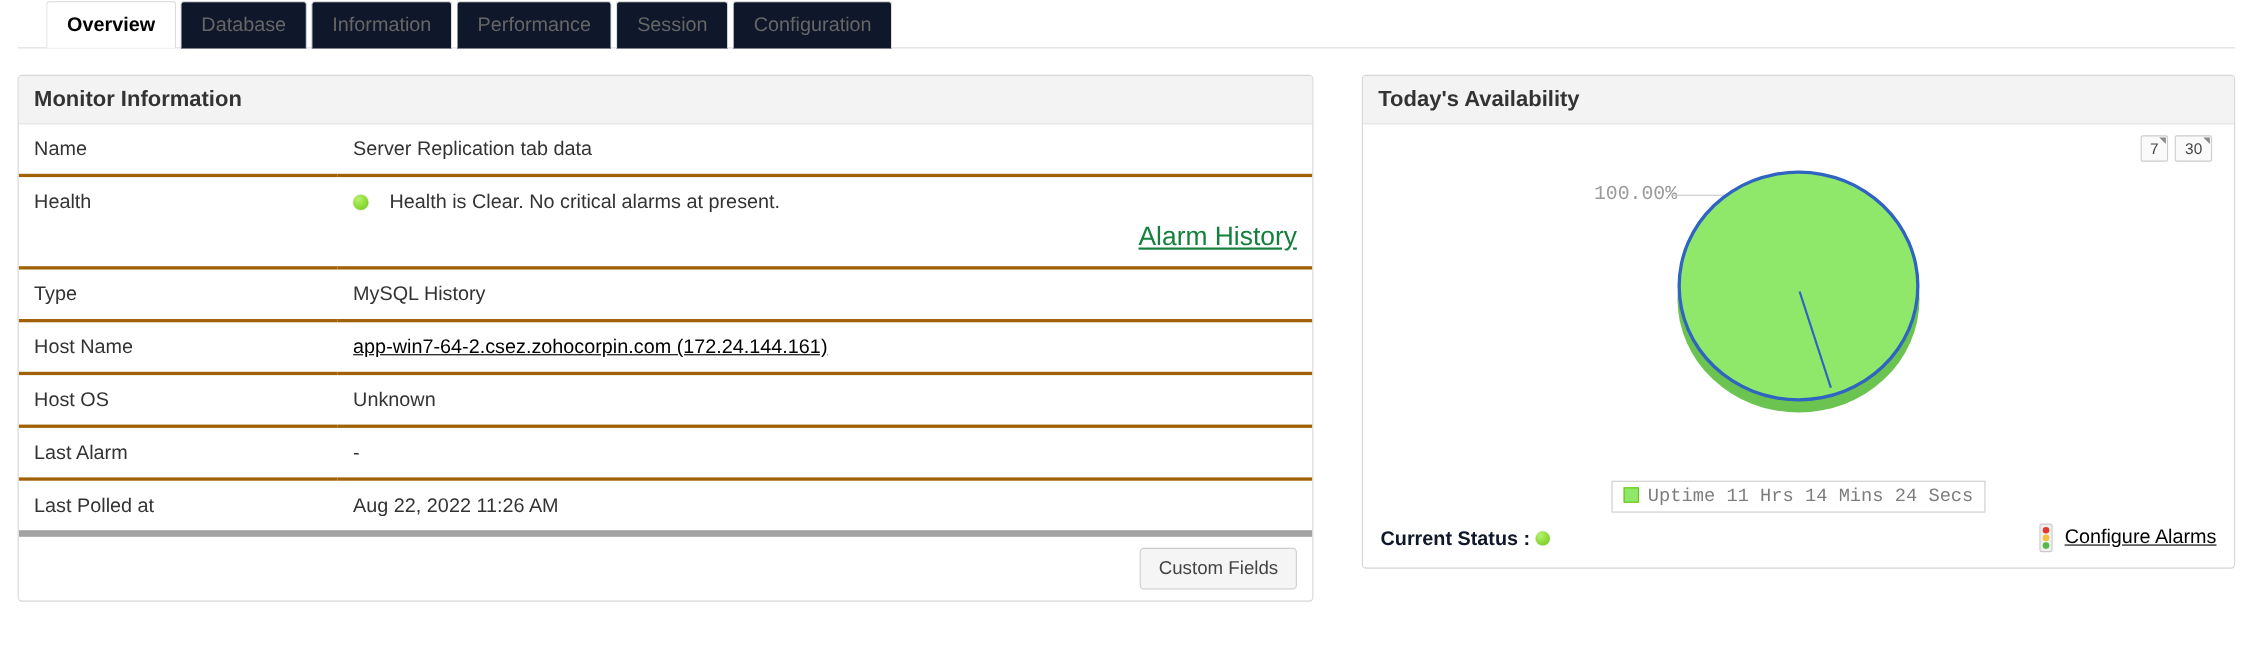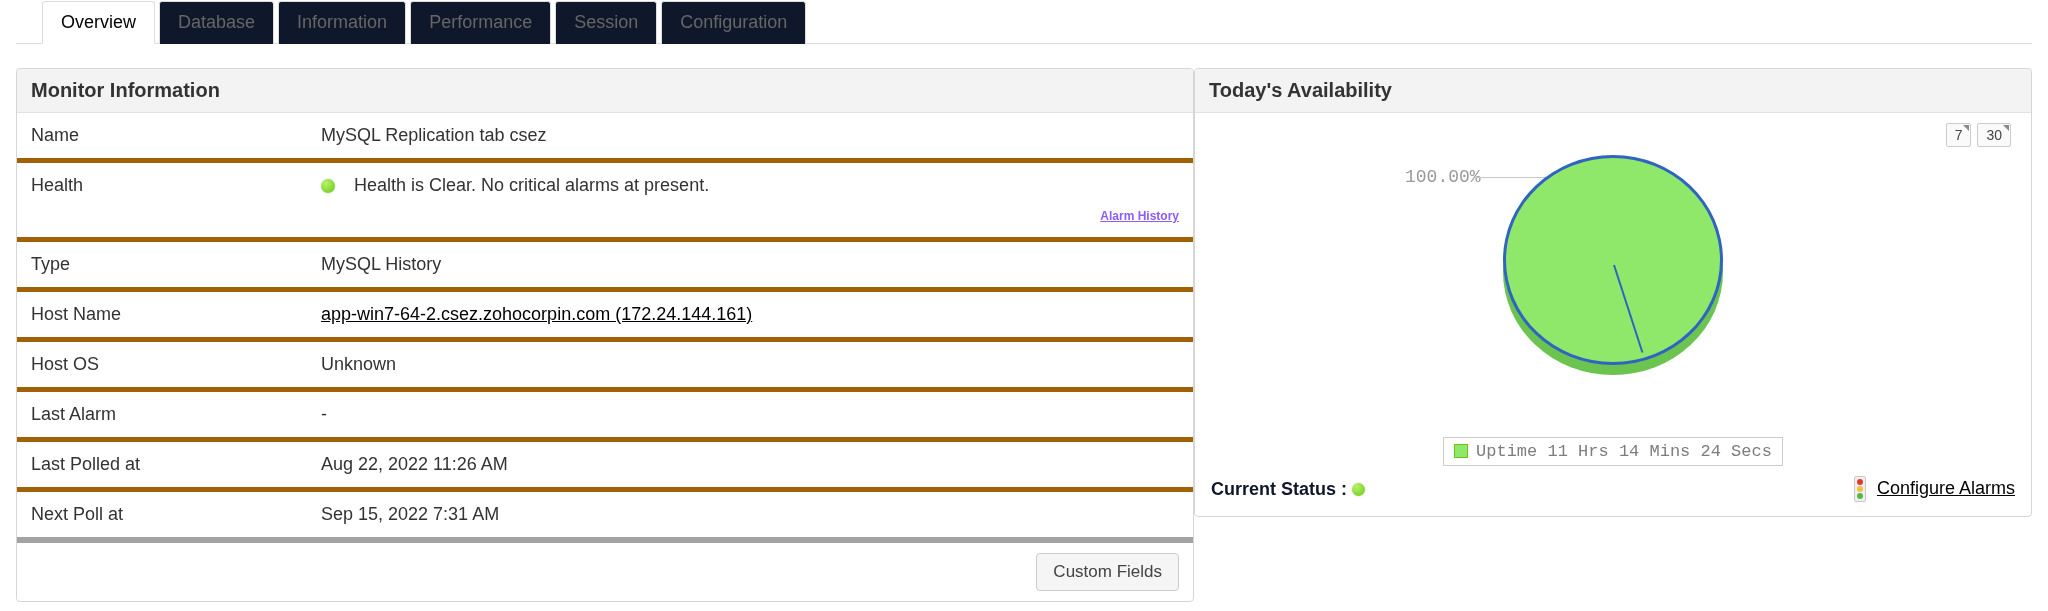--- a/index.html
+++ b/index.html
@@ -31,45 +31,46 @@
     font-size: 18px;
     color: #666;
     cursor: pointer;
     position: relative;
     top: 1px;
     border-radius: 3px 3px 0 0;
   }
   .tab.active {
     background: #fff;
     color: #000;
-    font-weight: 400;
+    font-weight: 700;
     border-bottom: 1px solid #fff;
   }
   
   .cols {
     display: flex;
+    gap: 44px;
   }
   .col-left { flex: 0 0 1178px; }
   .col-right { flex: 1 1 auto; }
   
   .panel {
     border: 1px solid #d6d6d6;
     border-radius: 4px;
     overflow: hidden;
   }
   .panel-header {
     background: #f3f3f3;
     border-bottom: 1px solid #e2e2e2;
     padding: 10px 14px;
     font-weight: 700;
     font-size: 20px;
     color: #333;
   }
   .info-table { width: 100%; border-collapse: collapse; }
-  .info-table tr { border-bottom: 5px solid #a16207; }
+  .info-table tr { border-bottom: 3px solid #a16207; }
   .info-table tr:last-child { border-bottom: none; }
   .info-table td {
     padding: 12px 14px;
     vertical-align: top;
     font-size: 18px;
     color: #333;
   }
   .info-table td.key {
     width: 290px;
     color: #333;
@@ -82,21 +83,21 @@
     box-shadow: 0 0 2px rgba(0,0,0,0.2);
     vertical-align: middle;
     margin-right: 14px;
   }
   .status-dot.small { width: 13px; height: 13px; margin-right: 4px; }
   a.inline-link { color: #000; text-decoration: underline; }
   .alarm-history-row {
     padding: 8px 14px 10px 14px;
     text-align: right;
   }
-  .alarm-history-row a { color: #8b5cf6; text-decoration: underline; font-size: 12px; font-weight: bold; }
+  .alarm-history-row a { color: #15803d; text-decoration: underline; font-size: 24px; }
   .custom-fields-row {
     padding: 10px 14px;
     text-align: right;
     border-top: 6px solid #a3a3a3;
   }
   .btn {
     display: inline-block;
     background: #f5f5f5;
     border: 1px solid #ccc;
     border-radius: 4px;
@@ -238,21 +239,21 @@
 
   <div class="cols">
 
     <div class="col-left">
       <div class="panel">
         <div class="panel-header">Monitor Information</div>
         <table class="info-table">
           <tbody>
               <tr>
             <td class="key">Name</td>
-            <td>MySQL Replication tab csez</td>
+            <td>Server Replication tab data</td>
           </tr>
           <tr>
             <td class="key">Health</td>
             <td>
               <span class="status-dot"></span>
               <span>Health is Clear. No critical alarms at present.</span>
               <div class="alarm-history-row" style="padding:8px 0 0 0;">
                 <a href="#" class="inline-link">Alarm History</a>
               </div>
             </td>
@@ -271,24 +272,20 @@
             <td class="key">Host OS</td>
             <td>Unknown</td>
           </tr>
           <tr>
             <td class="key">Last Alarm</td>
             <td>-</td>
           </tr>
           <tr>
             <td class="key">Last Polled at</td>
             <td>Aug 22, 2022 11:26 AM</td>
-          </tr>
-          <tr>
-            <td class="key">Next Poll at</td>
-            <td>Sep 15, 2022 7:31 AM</td>
           </tr>
         </tbody>
           </table>
         <div class="custom-fields-row">
           <span class="btn">Custom Fields</span>
         </div>
       </div>
     </div>
 
     <div class="col-right">

